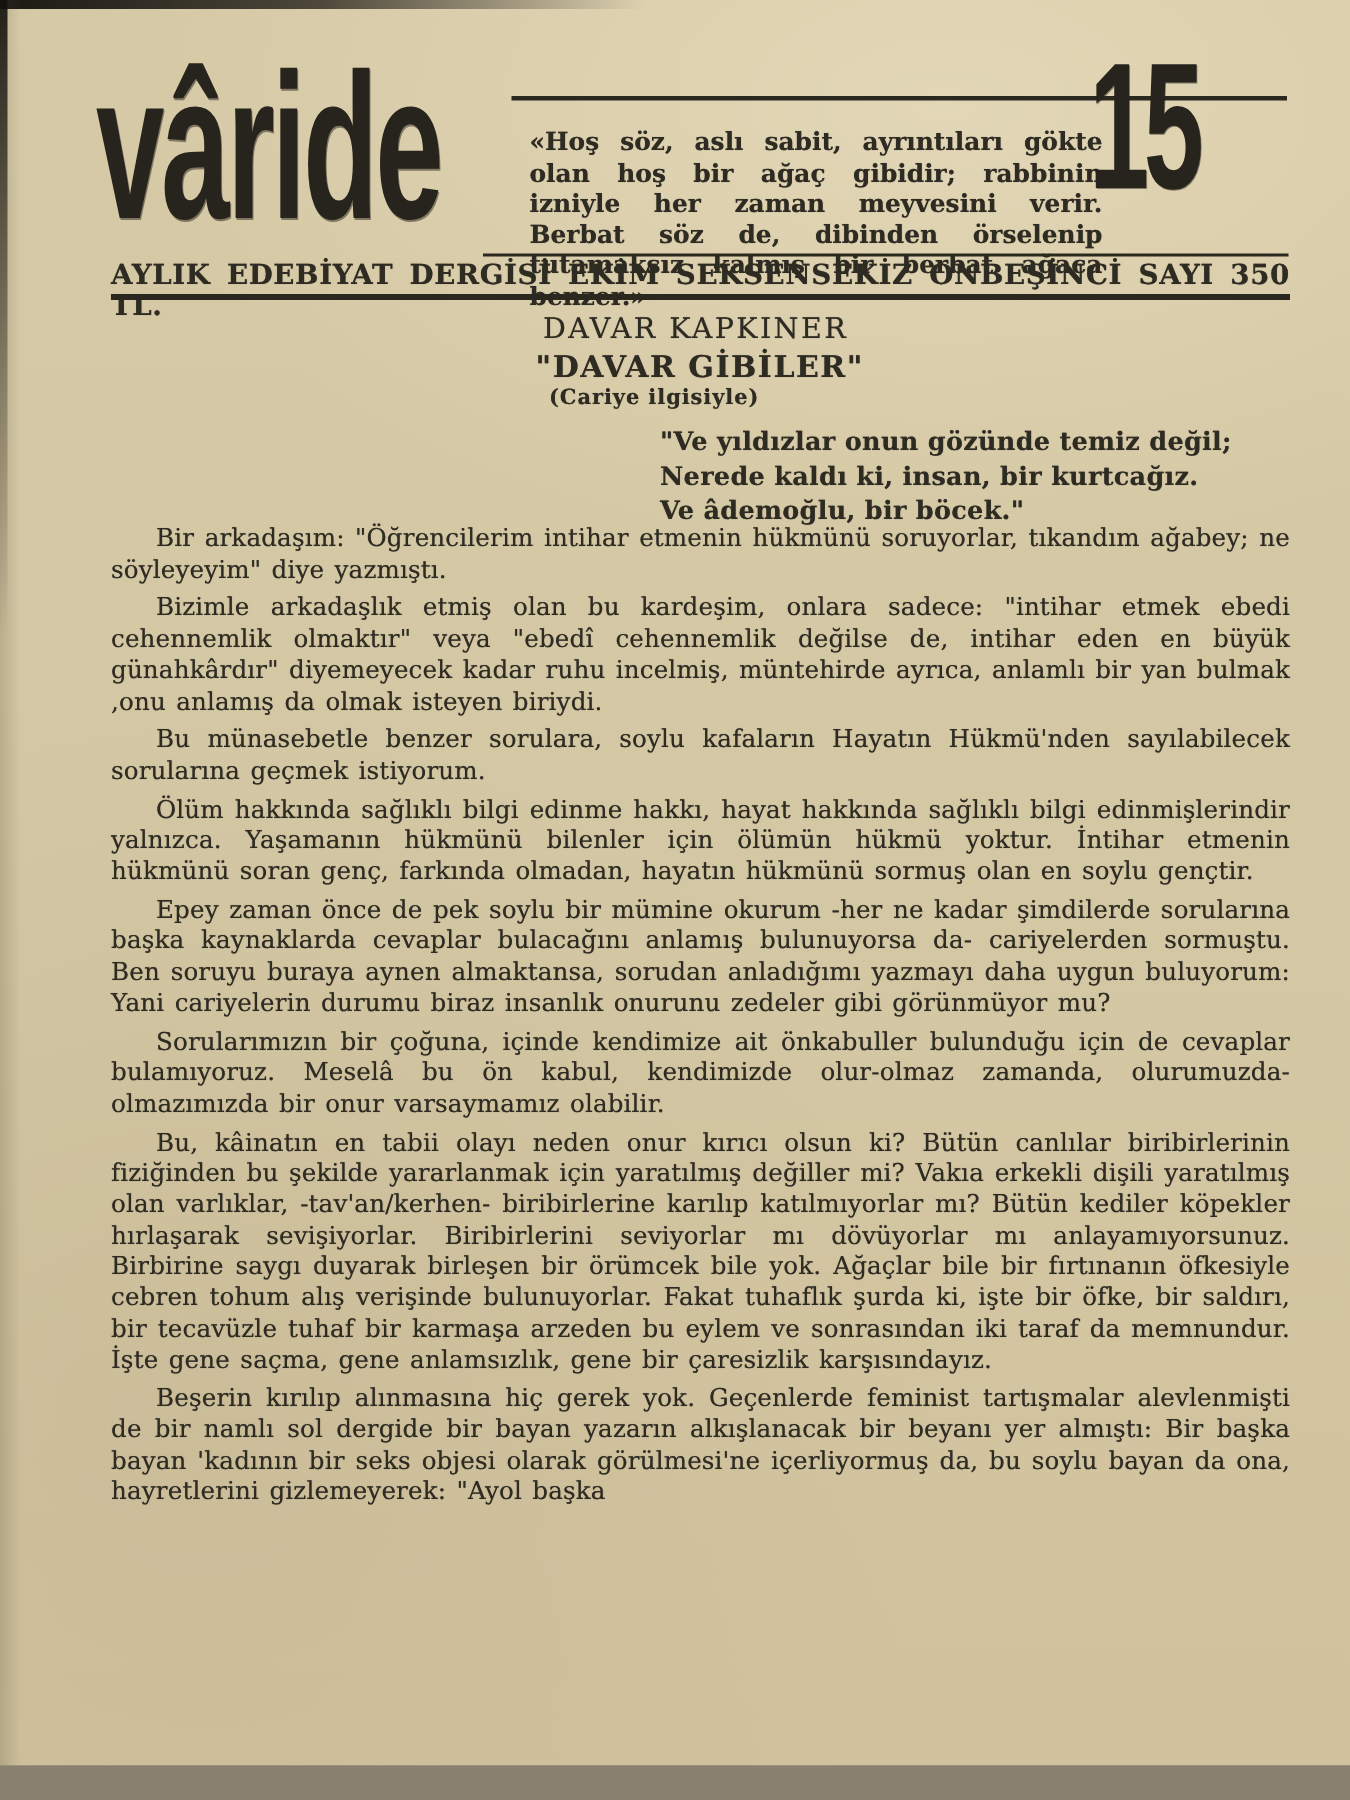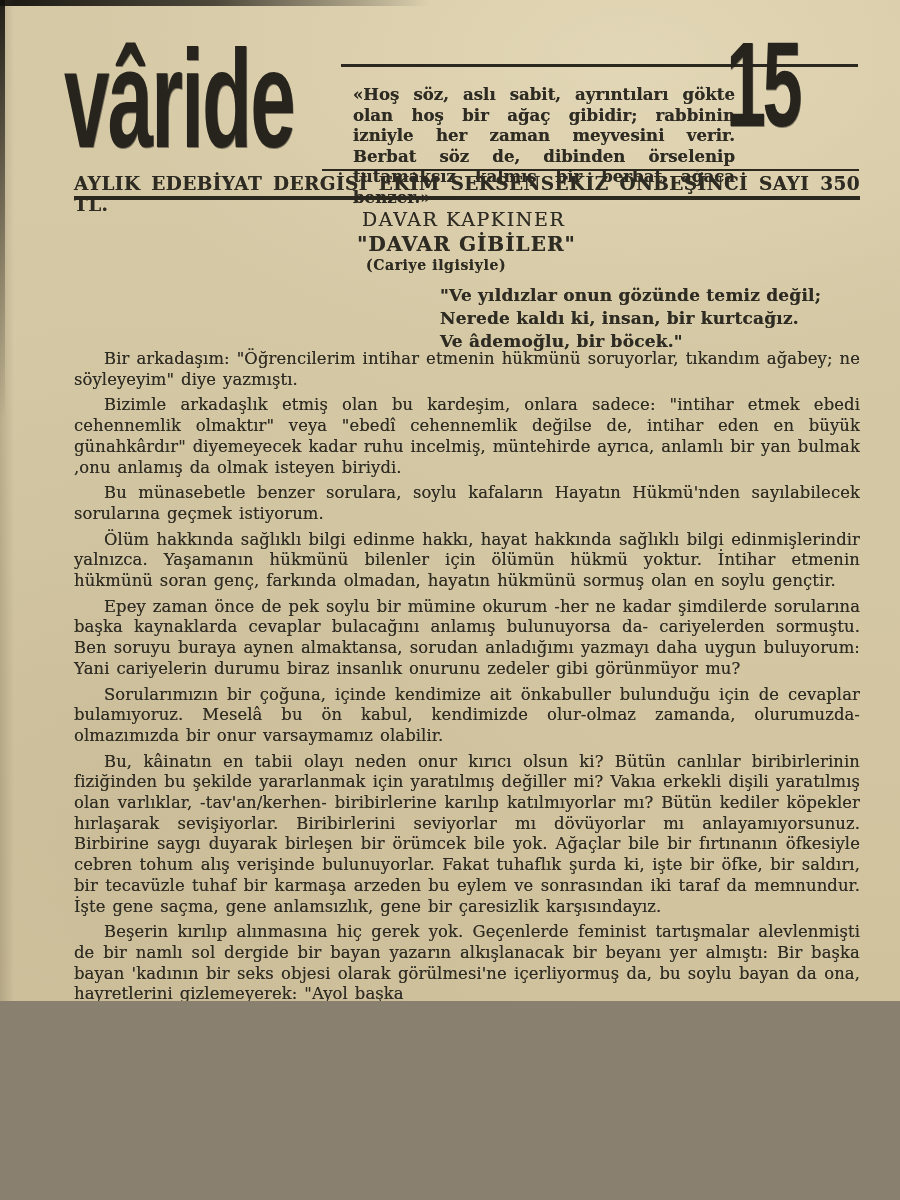--- a/index.html
+++ b/index.html
@@ -1,17 +1,17 @@
 <!DOCTYPE html>
 <html lang="tr"><head>
 <meta charset="utf-8">
 <style>
   html,body{margin:0;padding:0;background:#8a8070;}
   .page{
-    position:relative;width:900px;height:1001px;overflow:hidden;
+    position:relative;width:900px;height:1177px;overflow:hidden;
     background:
       radial-gradient(ellipse 900px 500px at 70% 6%, rgba(236,226,196,.55) 0%, rgba(236,226,196,0) 60%),
       radial-gradient(ellipse 700px 700px at 15% 80%, rgba(190,176,140,.35) 0%, rgba(190,176,140,0) 70%),
       linear-gradient(180deg,#d6c9a6 0%,#d4c7a3 55%,#d0c29d 100%);
     font-family:"DejaVu Serif", serif;
     color:#2e2b23;
   }
   
   .edge-top{position:absolute;left:0;top:0;width:430px;height:6px;
     background:linear-gradient(to right,rgba(18,16,12,.95) 0%,rgba(18,16,12,.7) 50%,rgba(18,16,12,0) 100%);}

